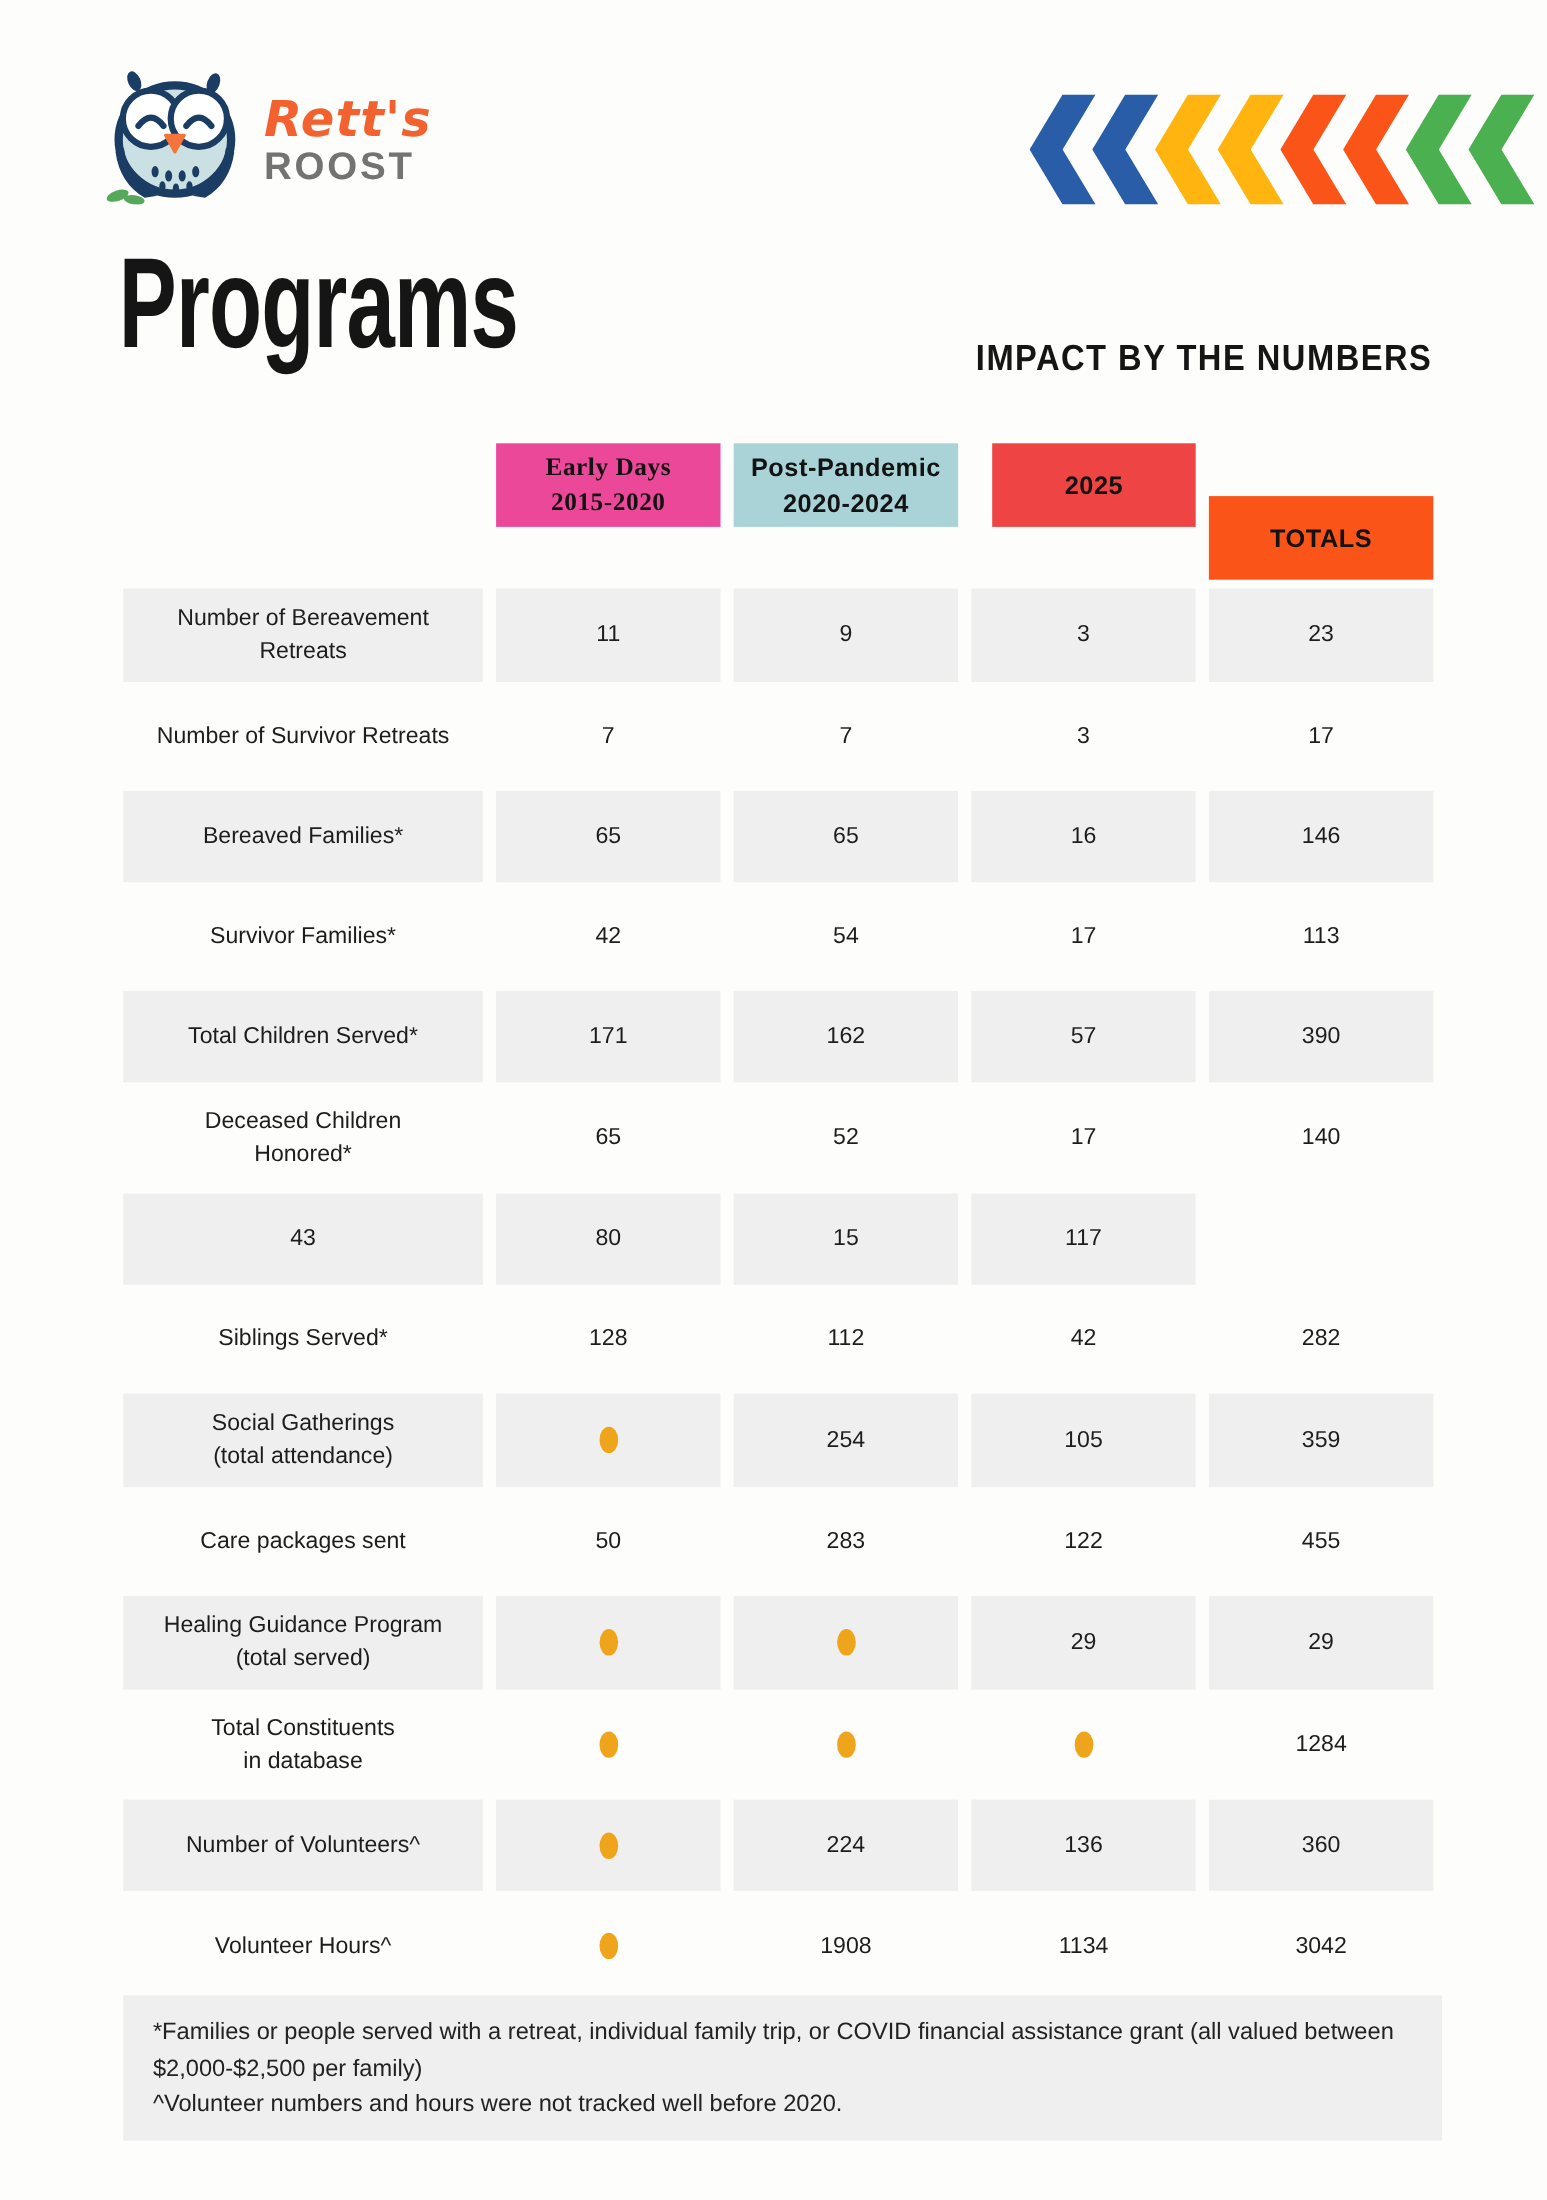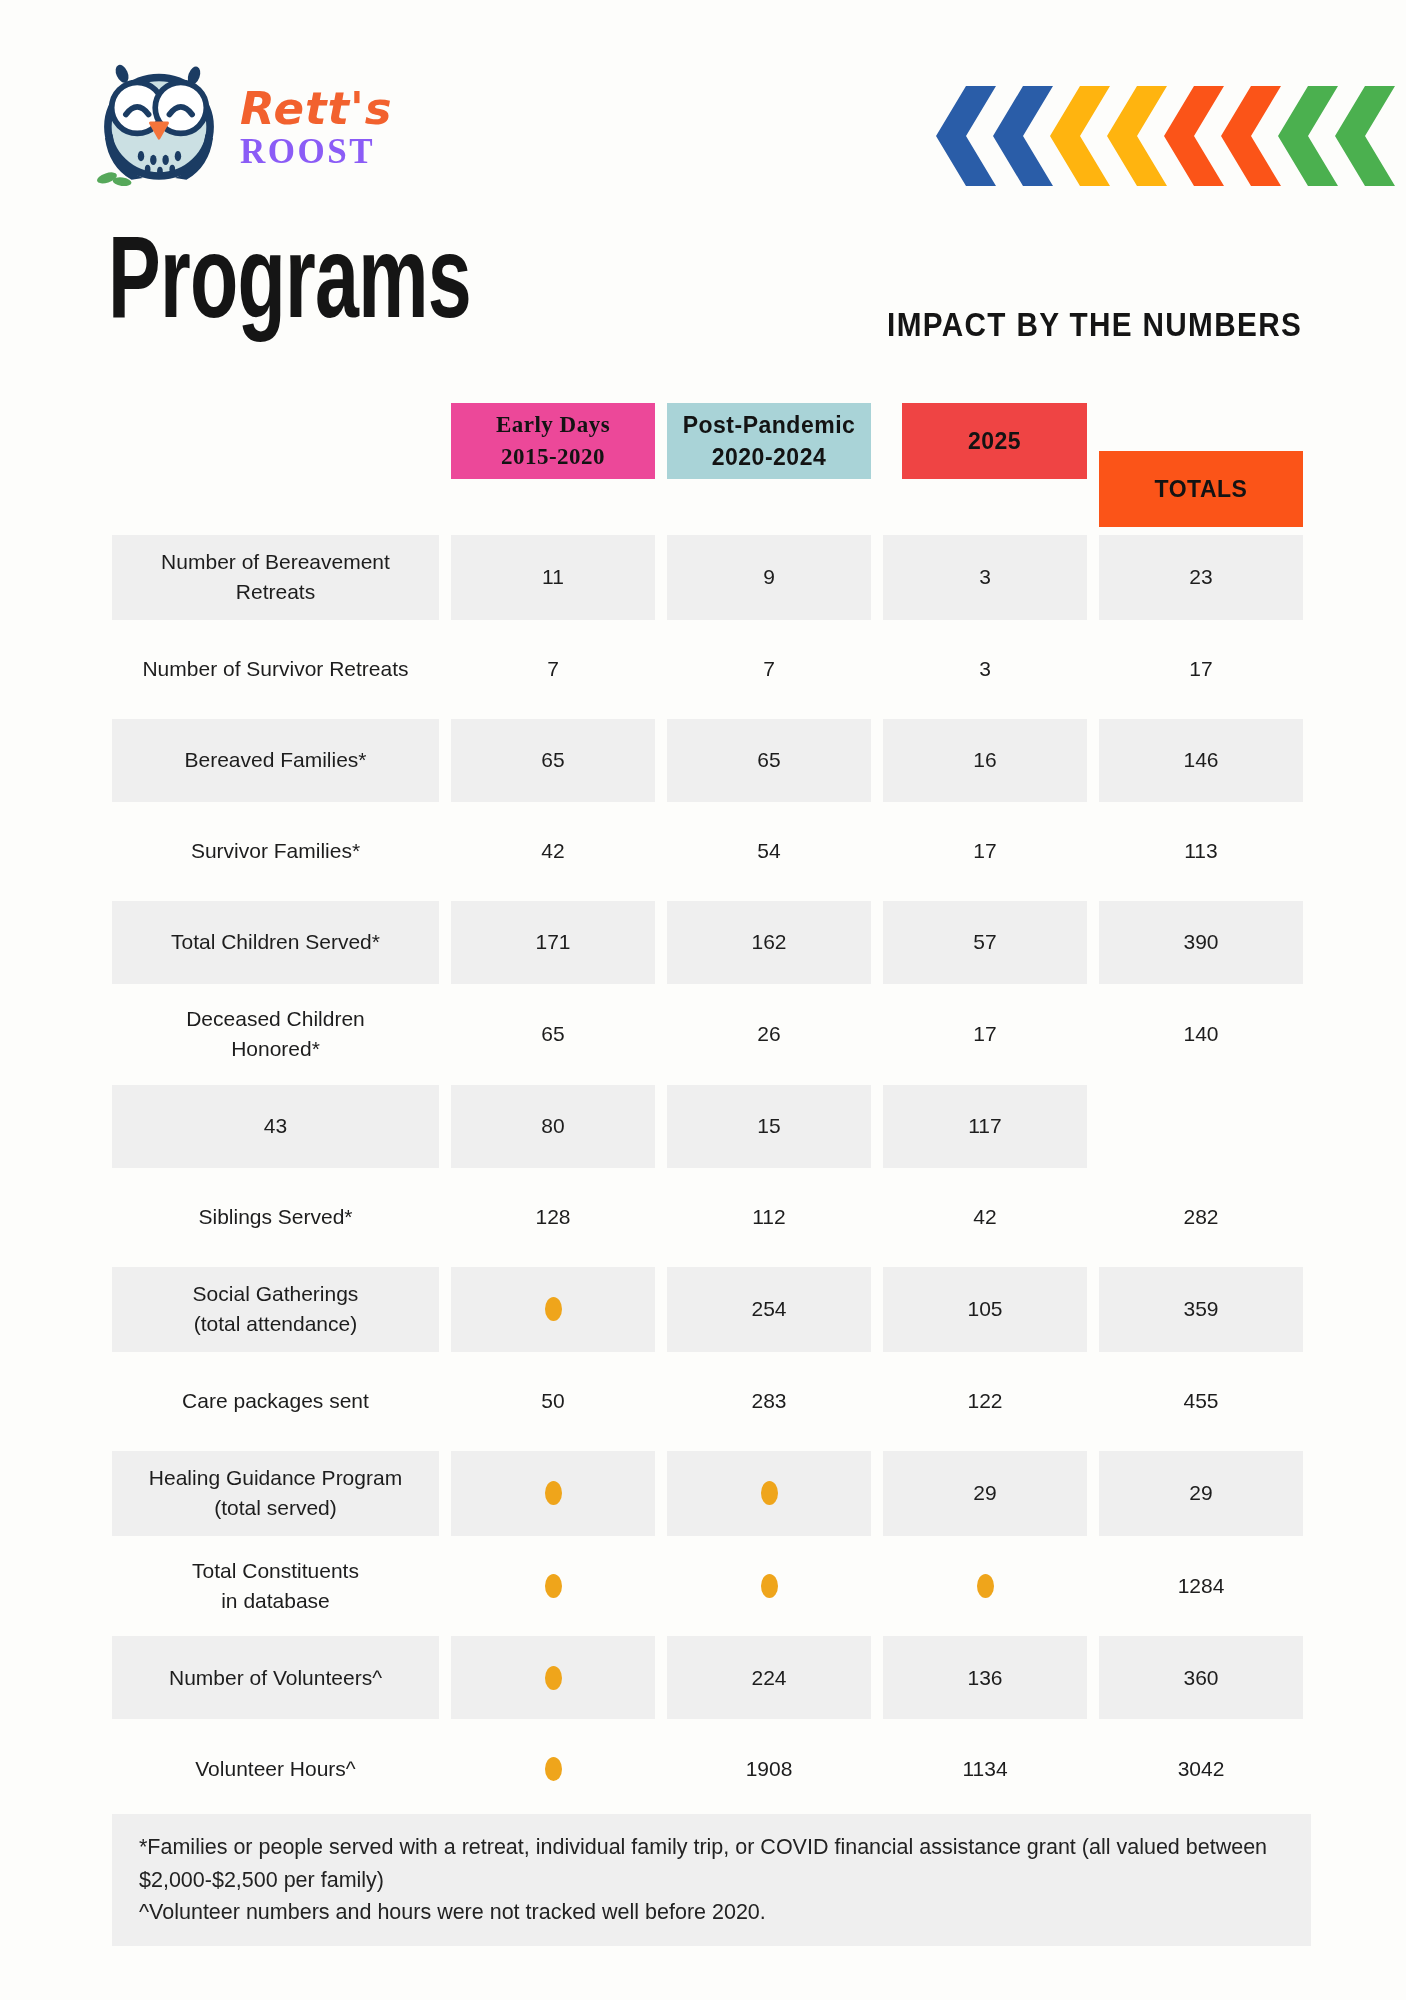--- a/index.html
+++ b/index.html
@@ -11,22 +11,22 @@
 
   
   .logo { position:absolute; left:88px; top:60px; display:flex; align-items:center; }
   .owl  { width:142px; height:126px; }
   .wordmark { margin-left:10px; padding-top:8px; }
   .brand-script {
     font-family:"DejaVu Sans", sans-serif; font-style:italic; font-weight:bold;
     font-size:45px; line-height:1; color:#f2612e; letter-spacing:1px;
   }
   .brand-block {
-    font-size:35px; font-weight:bold; color:#8b5cf6; letter-spacing:2.5px;
-    line-height:1; margin-top:3px;font-family:Liberation Serif, serif;
+    font-size:35px; font-weight:bold; color:#737373; letter-spacing:2.5px;
+    line-height:1; margin-top:3px;
   }
   .chevrons { position:absolute; left:936px; top:86px; width:460px; height:100px; }
 
   .page-title {
     position:absolute; left:108px; top:218px; white-space:nowrap;
     font-size:104px; font-weight:bold; letter-spacing:-1px; color:#151515;
     transform:scale(0.76,1.12); transform-origin:left top; line-height:1;
   }
   .page-subtitle {
     position:absolute; right:104px; top:305px; white-space:nowrap;
@@ -156,21 +156,21 @@
         <div class="cell label-cell">Total Children Served*</div>
         <div class="cell value-cell">171</div>
         <div class="cell value-cell">162</div>
         <div class="cell value-cell">57</div>
         <div class="cell value-cell">390</div>
       </div>
       <div class="grid-row trow">
         <div class="cell label-cell">Deceased Children
 Honored*</div>
         <div class="cell value-cell">65</div>
-        <div class="cell value-cell">26</div>
+        <div class="cell value-cell">52</div>
         <div class="cell value-cell">17</div>
         <div class="cell value-cell">140</div>
       </div>
       <div class="grid-row trow shaded">
         <div class="cell value-cell">43</div>
         <div class="cell value-cell">80</div>
         <div class="cell value-cell">15</div>
         <div class="cell value-cell">117</div>
       </div>
       <div class="grid-row trow">

